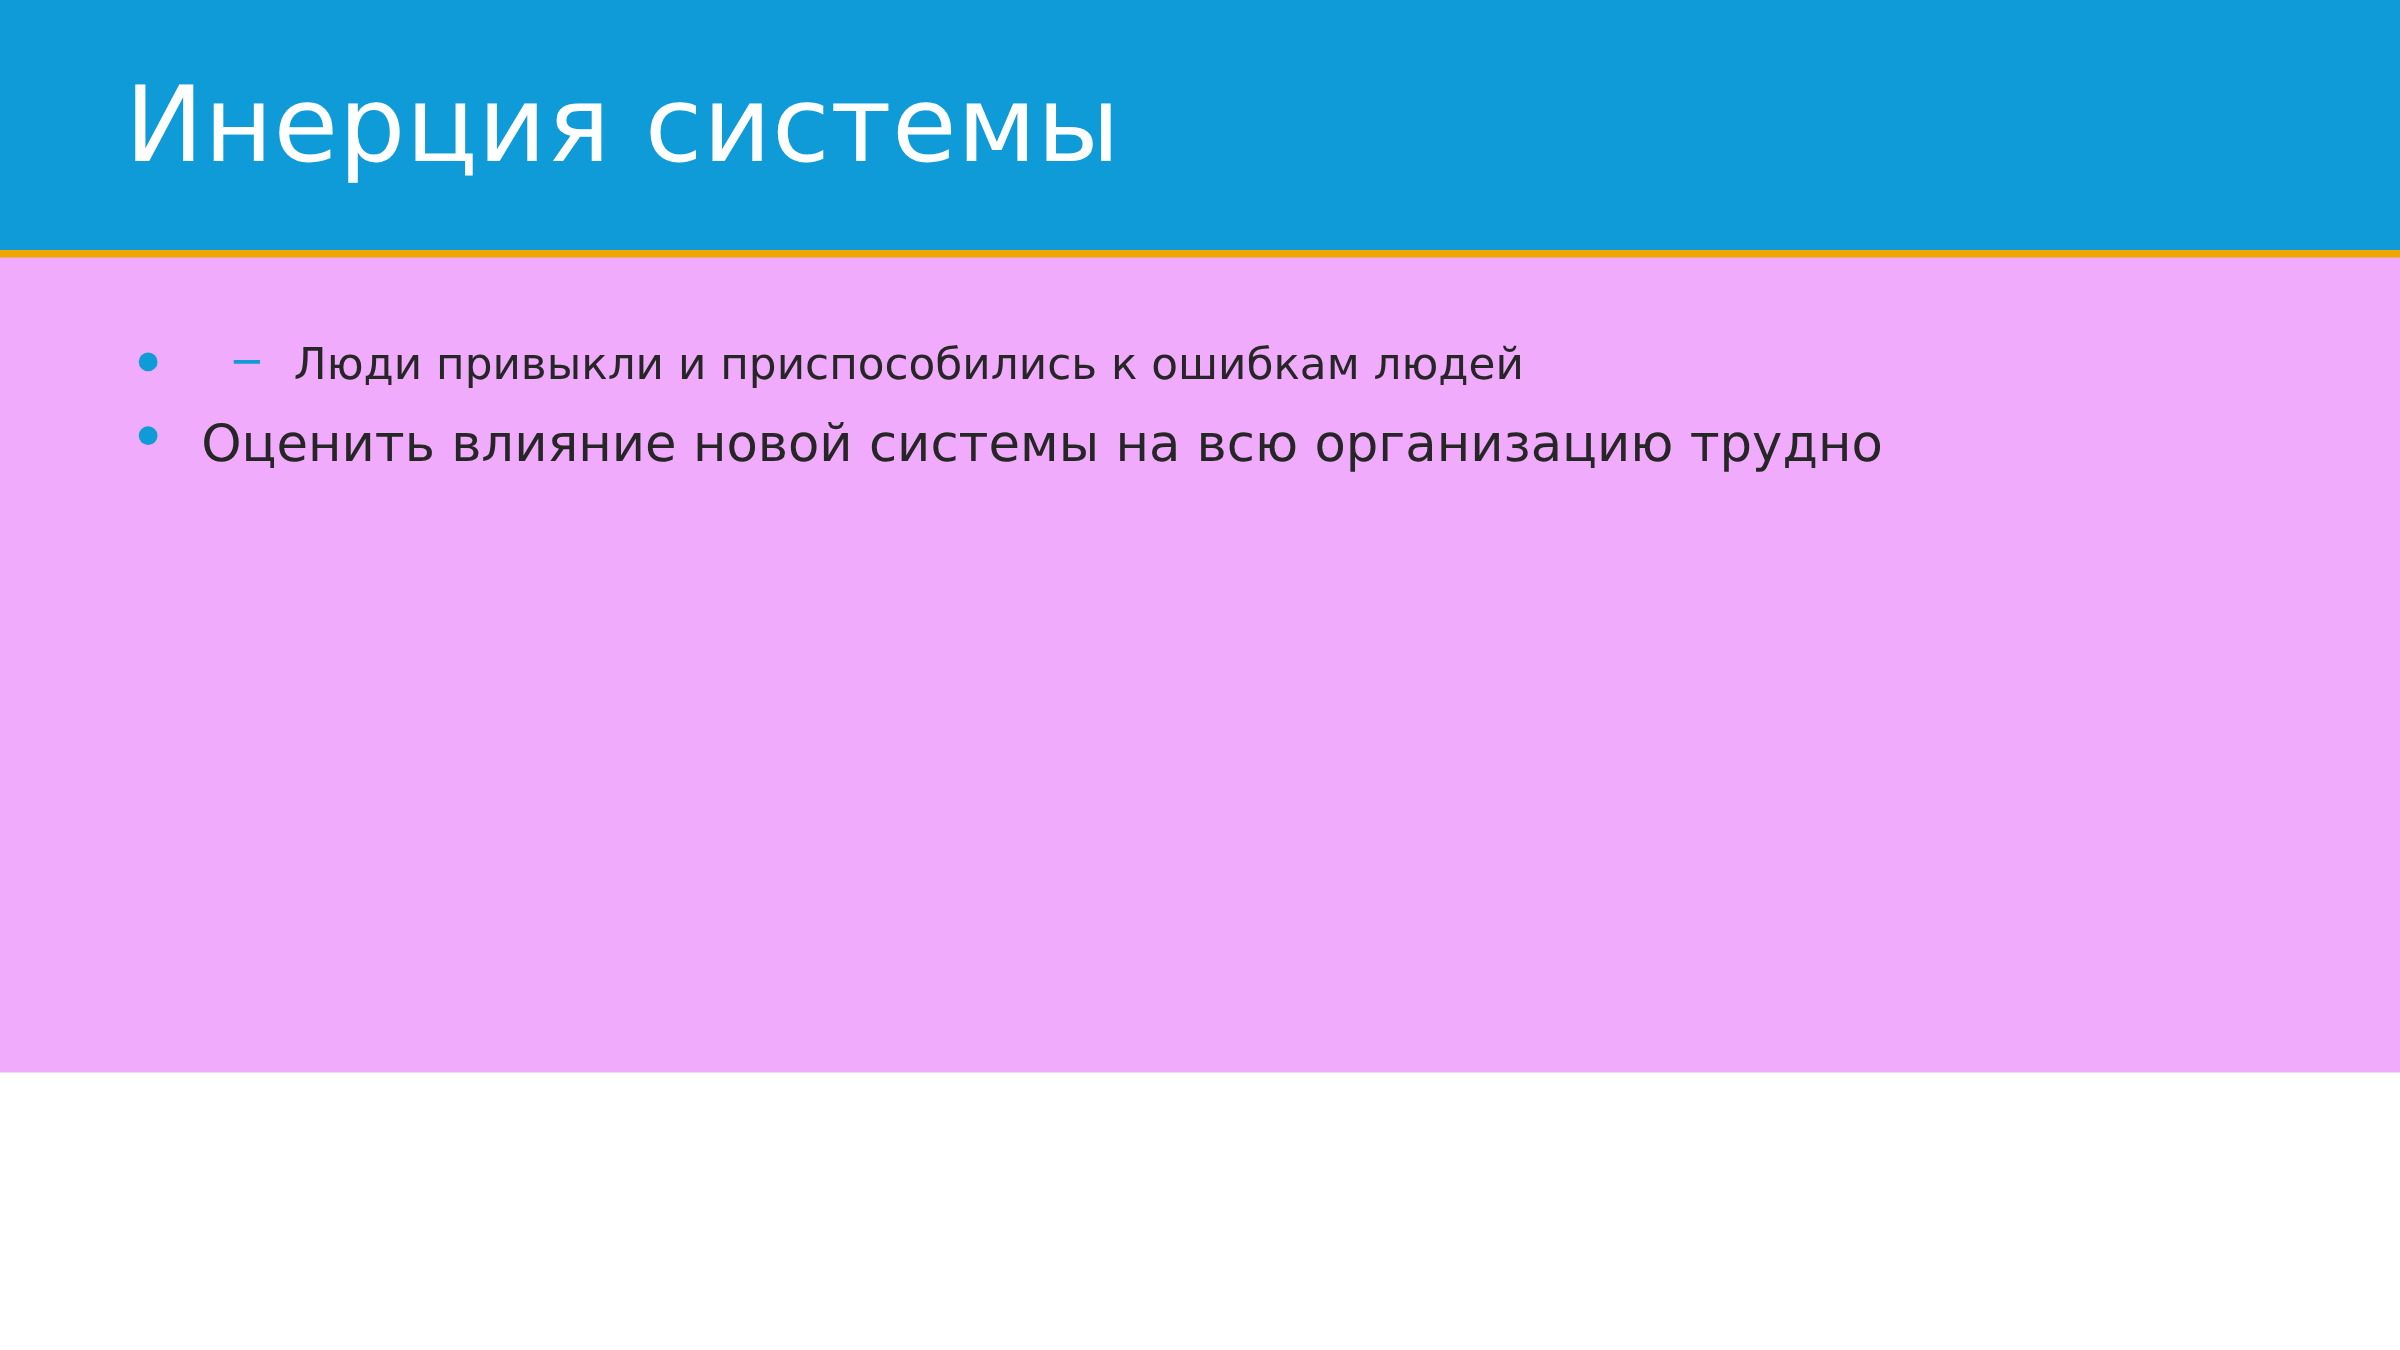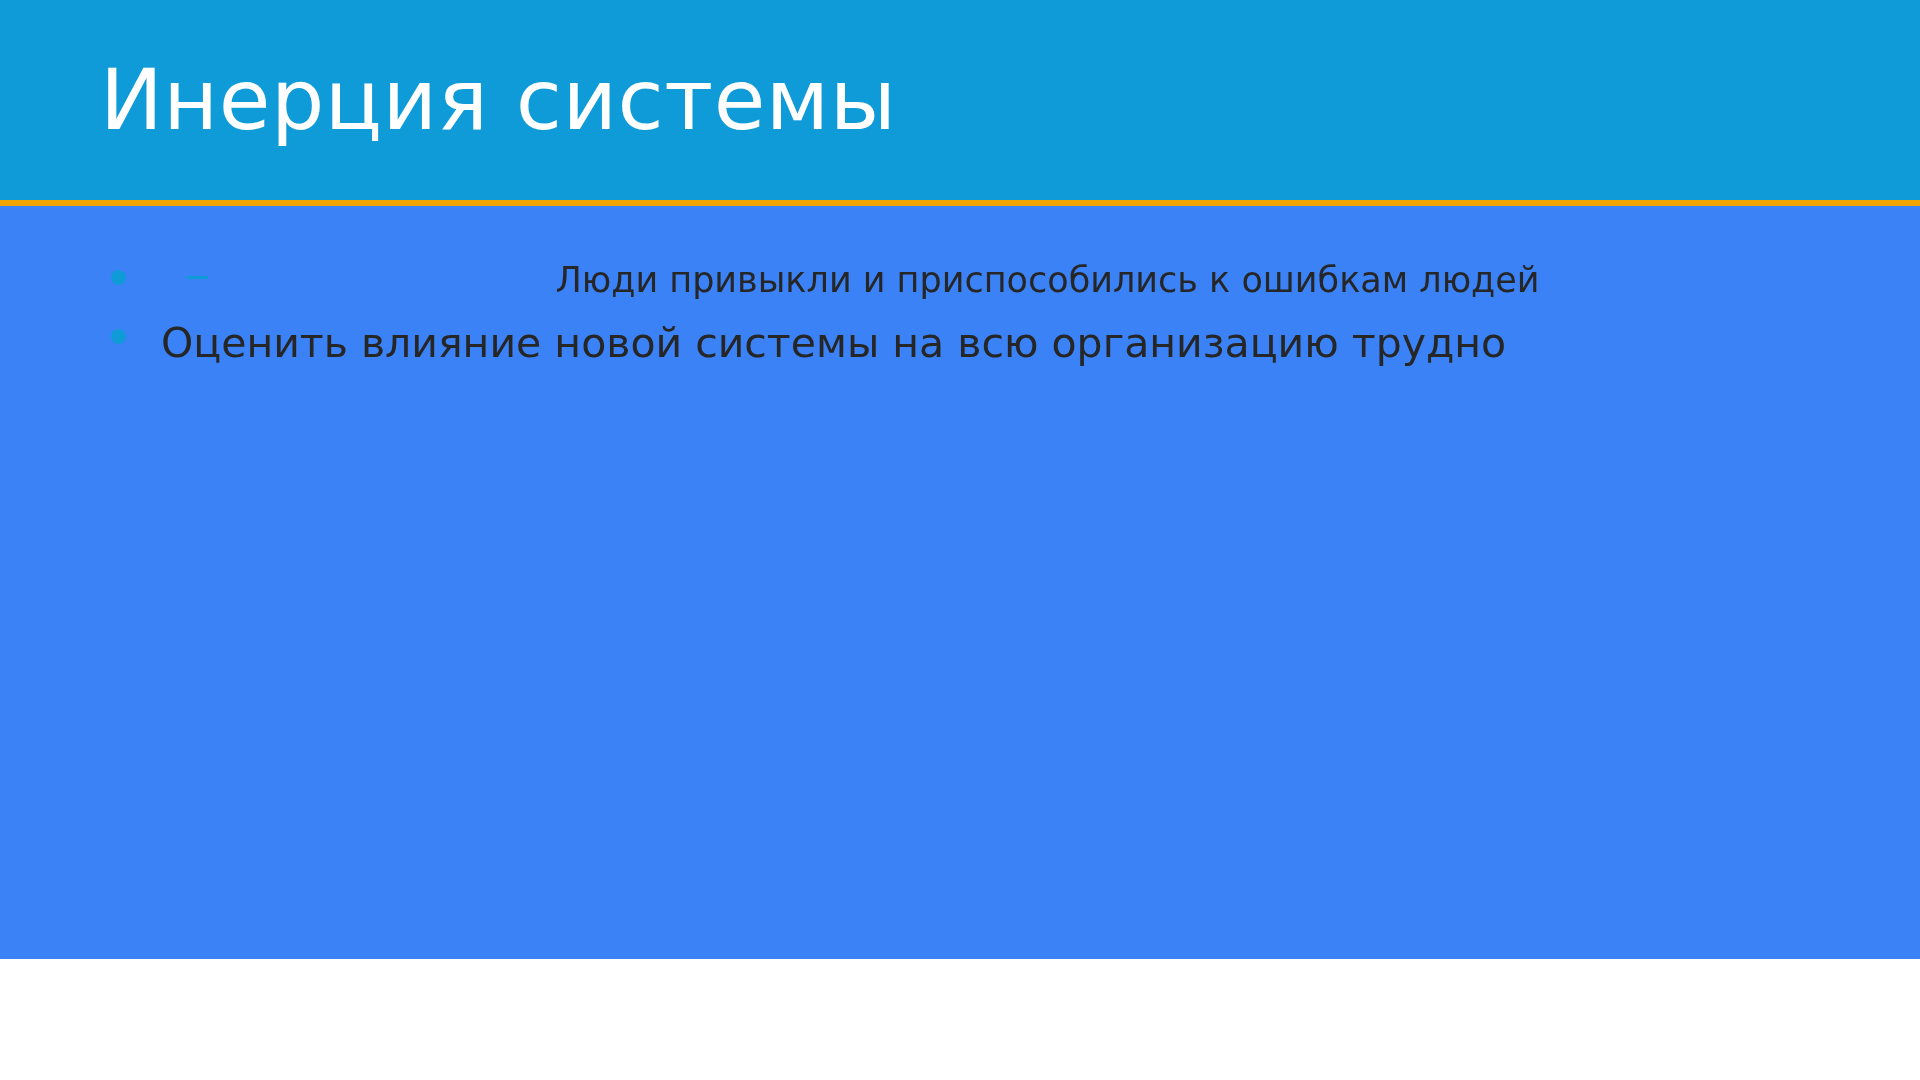--- a/index.html
+++ b/index.html
@@ -9,24 +9,25 @@
     height: 1080px;
     background: #ffffff;
     overflow: hidden;
   }
   body {
     font-family: "DejaVu Sans", "Liberation Sans", sans-serif;
   }
   .slide {
     position: relative;
     width: 1920px;
-    height: 959px;
-    background: #3b82f6;
+    height: 858px;
+    background: #f0abfc;
     display: flex;
     flex-direction: column;
+    gap: 12px;
   }
   .title-band {
     position: relative;
     width: 100%;
     height: 200px;
     background: #0f9bd7;
     box-sizing: border-box;
     display: flex;
     align-items: center;
     flex: 0 0 auto;
@@ -79,21 +80,20 @@
     background: #0f9bd7;
   }
   li.lvl1 > .text1 {
     display: block;
     white-space: pre-line;
   }
   ul.lvl2 {
     list-style: none;
     margin: 10px 0 4px 0;
     padding: 0;
-    text-align: center;
   }
   li.lvl2 {
     position: relative;
     color: #262626;
     font-size: 35px;
     line-height: 1.28;
     padding-left: 74px;
     margin-bottom: 14px;
   }
   li.lvl2 > .dash2 {

